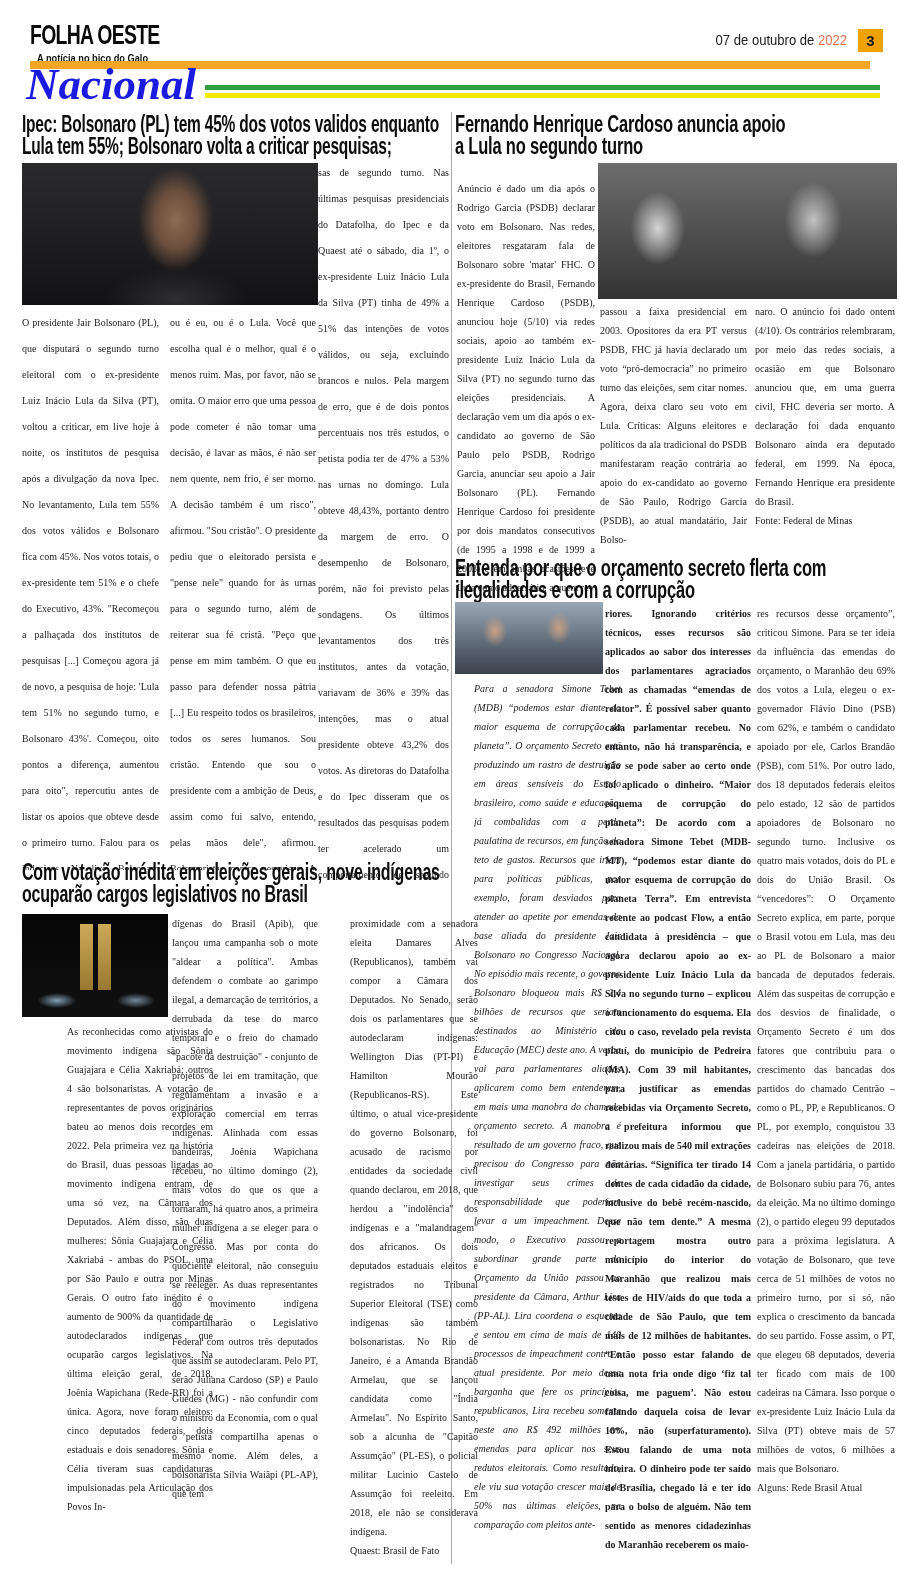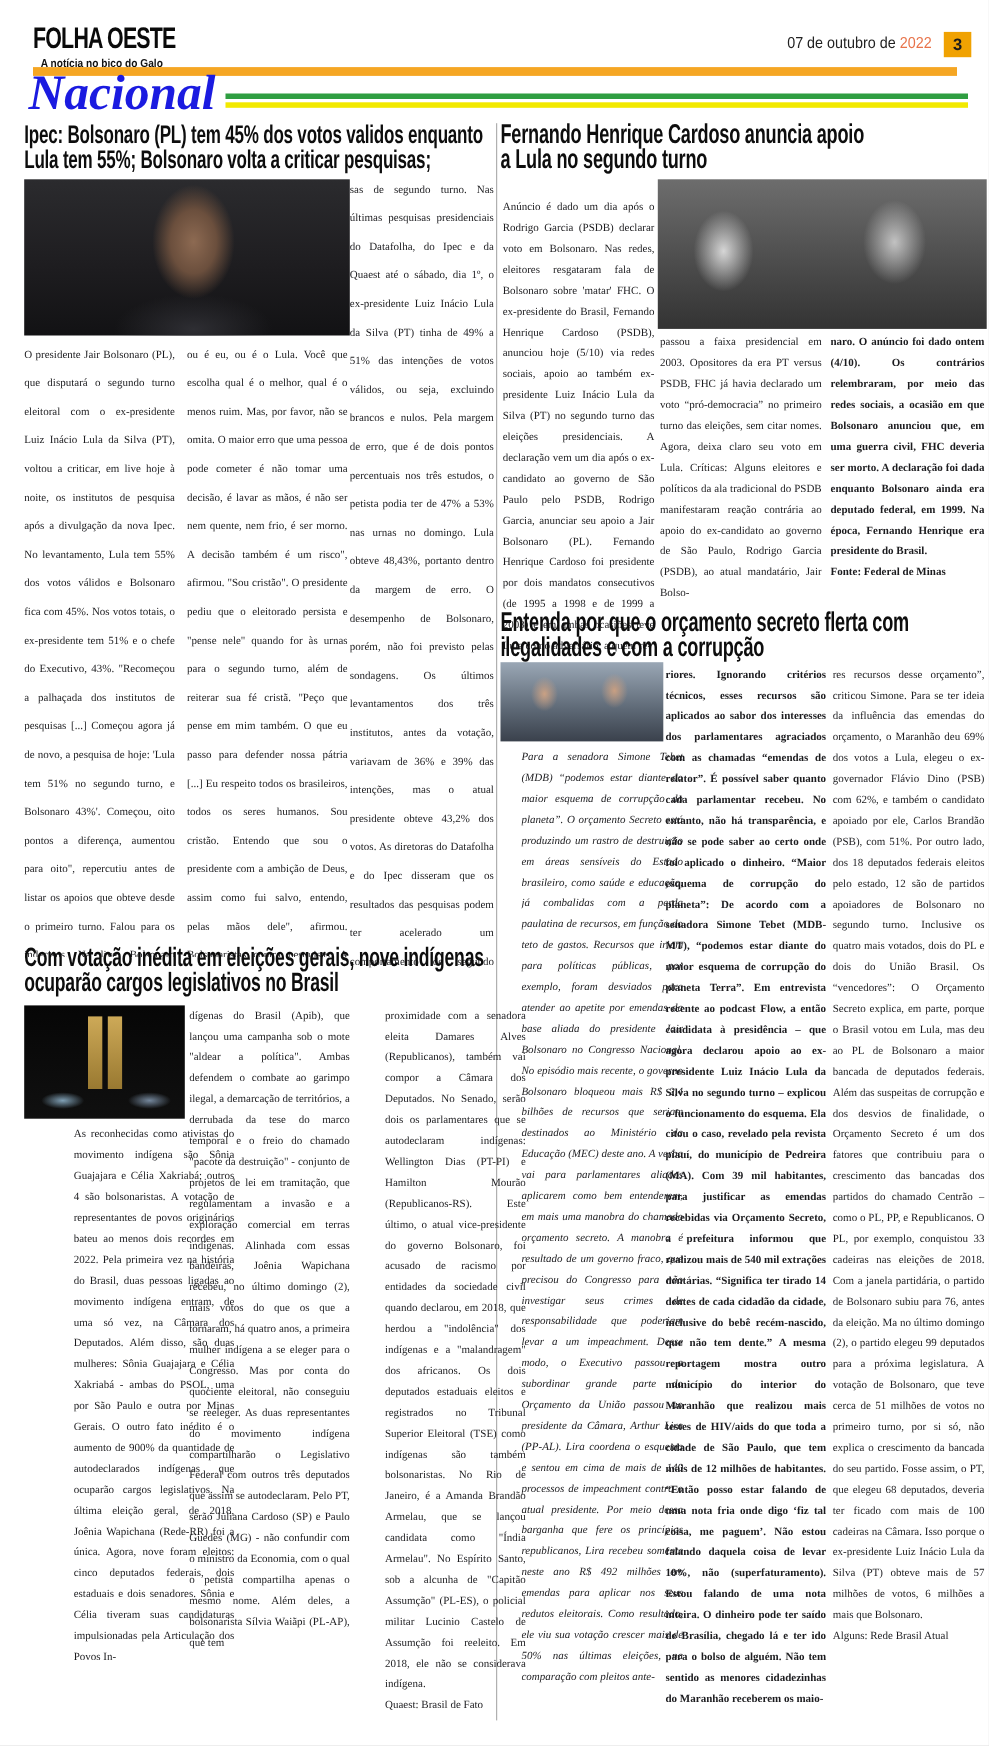--- a/index.html
+++ b/index.html
@@ -106,21 +106,21 @@
     <div>Fernando Henrique Cardoso anuncia apoio</div>
     <div>a Lula no segundo turno</div>
   </div>
   <div class="abs photo photo-fhc-lula" style="left:598px;top:163px;width:299px;height:136px;"></div>
   <div class="abs col tight" style="left:457px;top:179px;width:138px;height:414px;">
     <span class="txt">Anúncio é dado um dia após o Rodrigo Garcia (PSDB) declarar voto em Bolsonaro. Nas redes, eleitores resgataram fala de Bolsonaro sobre 'matar' FHC. O ex-presidente do Brasil, Fernando Henrique Cardoso (PSDB), anunciou hoje (5/10) via redes sociais, apoio ao também ex-presidente Luiz Inácio Lula da Silva (PT) no segundo turno das eleições presidenciais. A declaração vem um dia após o ex-candidato ao governo de São Paulo pelo PSDB, Rodrigo Garcia, anunciar seu apoio a Jair Bolsonaro (PL). Fernando Henrique Cardoso foi presidente por dois mandatos consecutivos (de 1995 a 1998 e de 1999 a 2003) e em ambas ocasiões teve Lula como adversário, a quem re-</span>
   </div>
   <div class="abs col tight" style="left:600px;top:302px;width:147px;height:276px;">
     <span class="txt">passou a faixa presidencial em 2003. Opositores da era PT versus PSDB, FHC já havia declarado um voto “pró-democracia” no primeiro turno das eleições, sem citar nomes. Agora, deixa claro seu voto em Lula. Críticas: Alguns eleitores e políticos da ala tradicional do PSDB manifestaram reação contrária ao apoio do ex-candidato ao governo de São Paulo, Rodrigo Garcia (PSDB), ao atual mandatário, Jair Bolso-</span>
   </div>
-  <div class="abs col tight" style="left:755px;top:302px;width:140px;height:276px;font-weight:bold;">
+  <div class="abs col tight" style="left:755px;top:302px;width:140px;height:276px;">
     <span class="txt">naro. O anúncio foi dado ontem (4/10). Os contrários relembraram, por meio das redes sociais, a ocasião em que Bolsonaro anunciou que, em uma guerra civil, FHC deveria ser morto. A declaração foi dada enquanto Bolsonaro ainda era deputado federal, em 1999. Na época, Fernando Henrique era presidente do Brasil.</span>
     <span class="source">Fonte: Federal de Minas</span>
   </div>
 
   <div class="abs headline" style="left:455px;top:556px;width:440px;font-size:16.5px;">
     <div>Entenda por que o orçamento secreto flerta com</div>
     <div>ilegalidades e com a corrupção</div>
   </div>
   <div class="abs photo photo-lira-bolsonaro" style="left:455px;top:602px;width:148px;height:72px;"></div>
   <div class="abs col tight" style="left:474px;top:679px;width:147px;height:884px;font-style:italic;">

